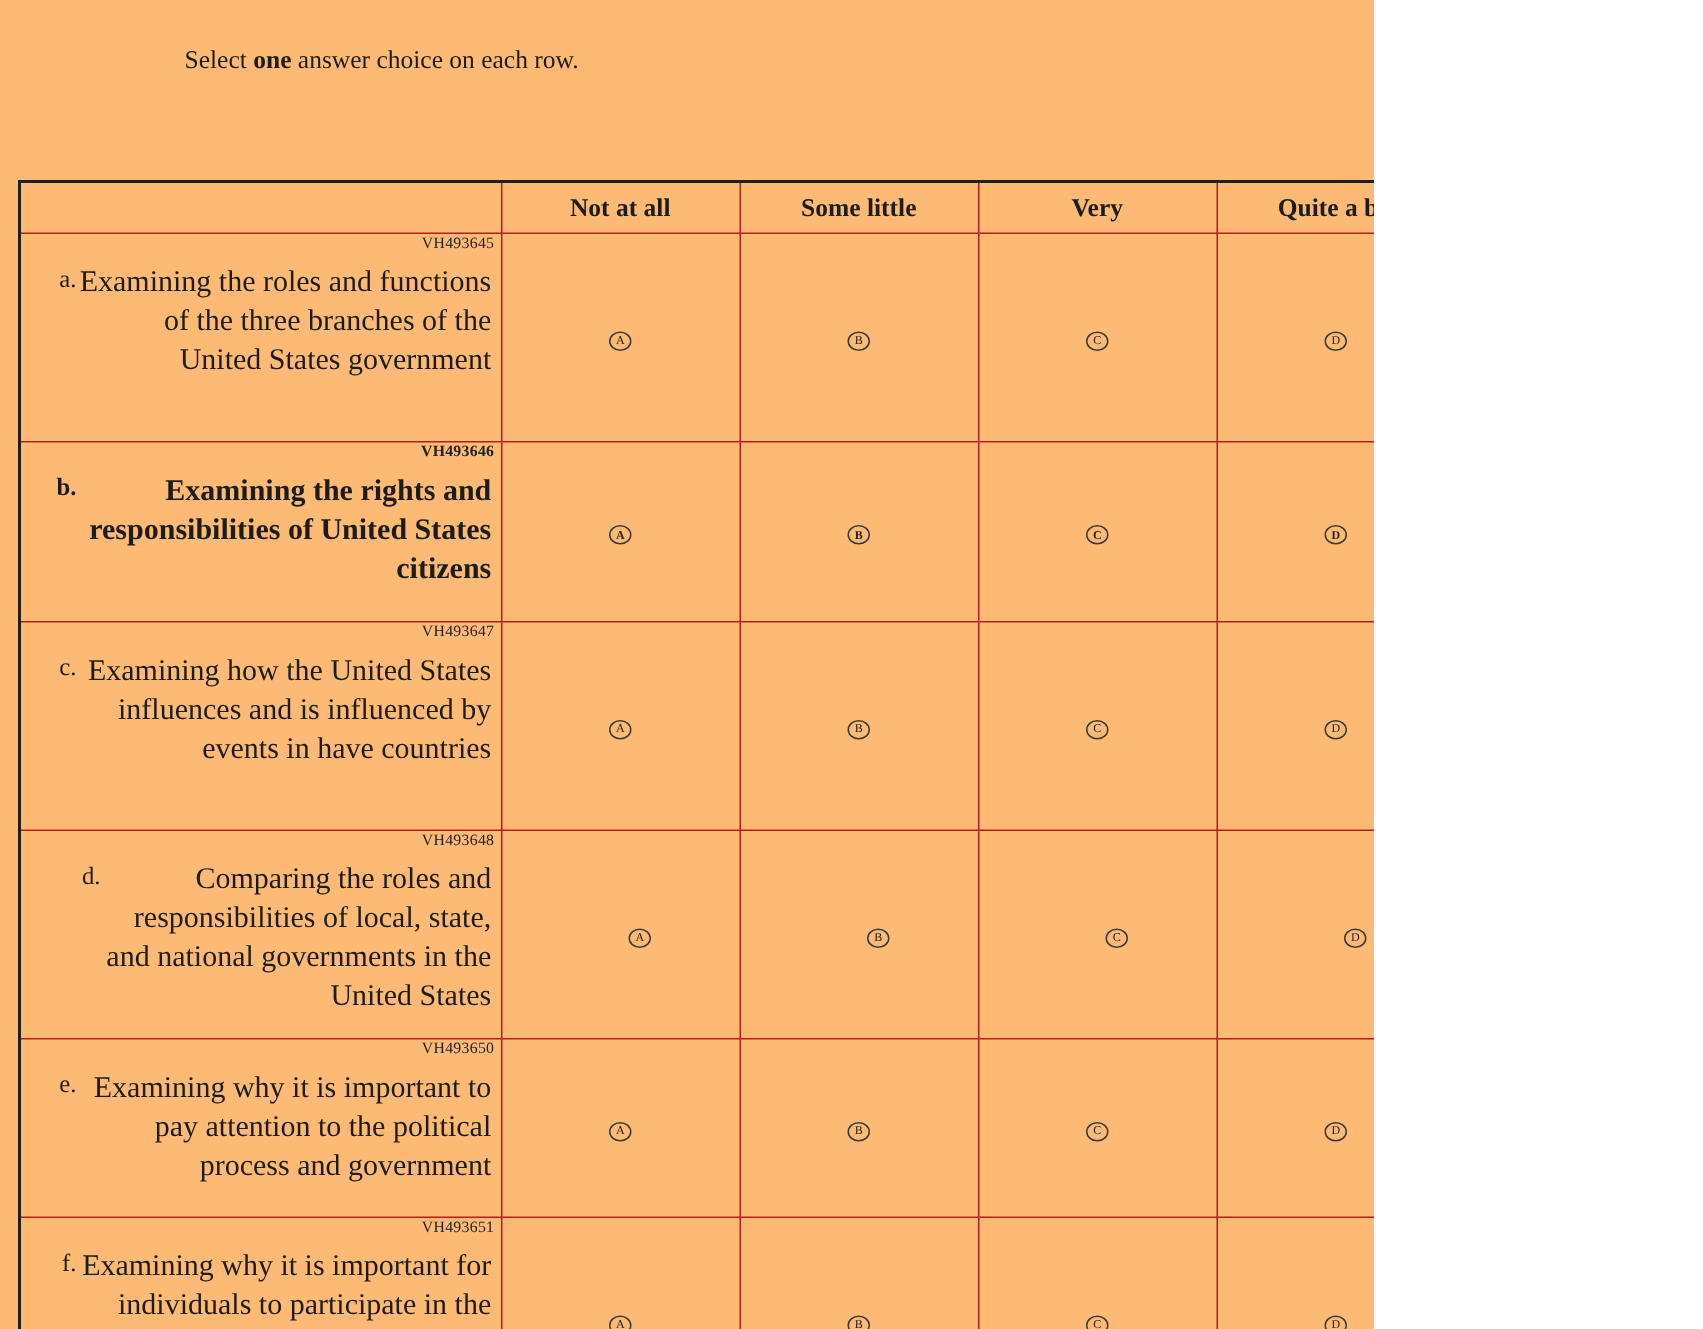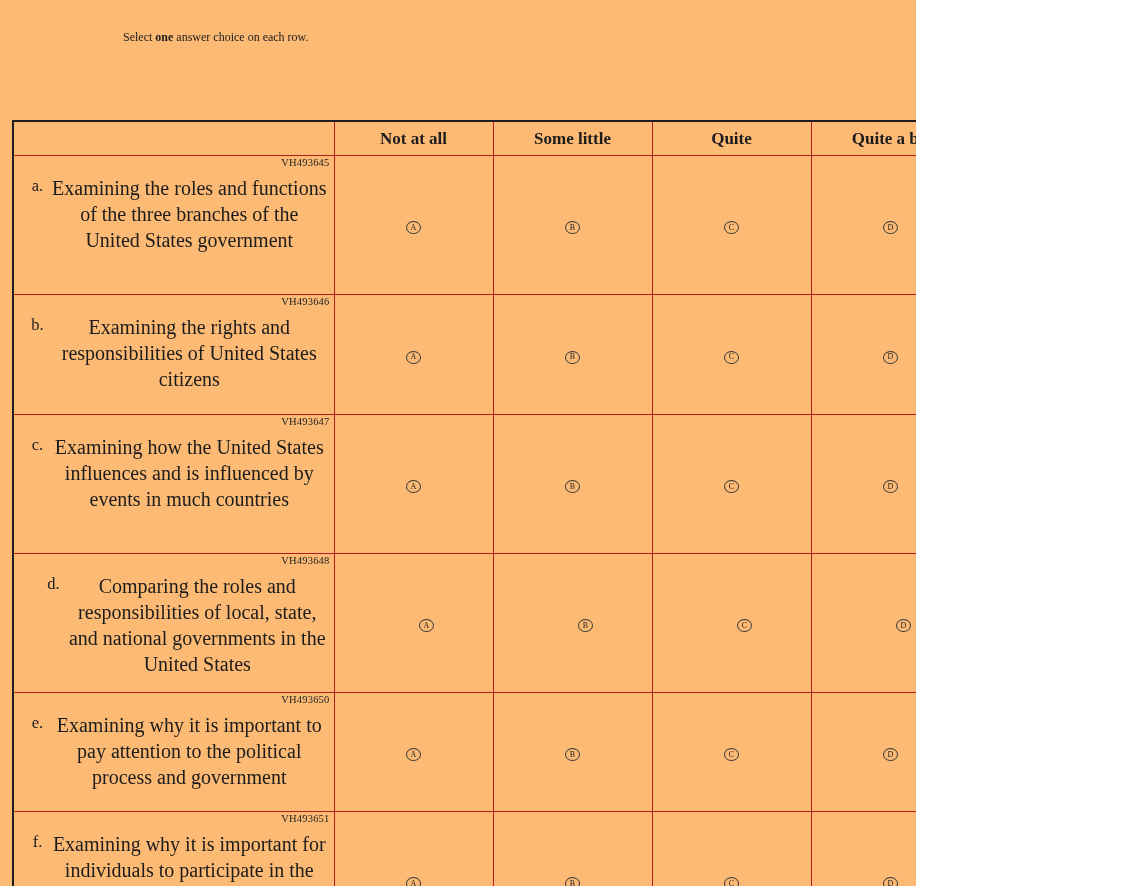--- a/index.html
+++ b/index.html
@@ -35,21 +35,21 @@
     line-height: 1.35;
   }
   .q-text {
     font-size: 17px;
     line-height: 1.35;
     width: 760px;
   }
   .q-instruction {
     margin-top: 12px;
     margin-left: 25px;
-    font-size: 12px;
+    font-size: 17px;
   }
   .q-instruction b { font-weight: bold; }
 
   table.survey {
     position: absolute;
     top: 120px;
     left: 12px;
     width: 1118px;
     border-collapse: collapse;
     table-layout: fixed;
@@ -61,33 +61,33 @@
   thead th {
     height: 33px;
     font-size: 17px;
     font-weight: bold;
     text-align: center;
     vertical-align: middle;
     border-bottom: 5px double #1f1f1f;
     padding: 0;
   }
   tbody tr:nth-child(1) th, tbody tr:nth-child(1) td { height: 115px; }
-  tbody tr:nth-child(2) th, tbody tr:nth-child(2) td { height: 96px; }
+  tbody tr:nth-child(2) th, tbody tr:nth-child(2) td { height: 96px; font-weight: bold; }
   tbody tr:nth-child(3) th, tbody tr:nth-child(3) td { height: 115px; }
   tbody tr:nth-child(4) th, tbody tr:nth-child(4) td { height: 115px; padding-left: 26px; }
   tbody tr:nth-child(5) th, tbody tr:nth-child(5) td { height: 95px; }
   tbody tr:nth-child(6) th, tbody tr:nth-child(6) td { height: 115px; }
   tbody tr:nth-child(7) th, tbody tr:nth-child(7) td { height: 70px; }
 
   .item-cell {
     position: relative;
     vertical-align: top;
     padding: 19px 6px 4px 10px;
     font-weight: normal;
-    text-align: center;
+    text-align: right;
     margin-left: 16px;
   }
   .row-code {
     position: absolute;
     top: 2px;
     right: 4px;
     font-size: 10.5px;
     letter-spacing: 0.2px;
     color: #222;
     line-height: 1;
@@ -142,21 +142,21 @@
       <col style="width:159px">
       <col style="width:159px">
       <col style="width:159px">
       <col style="width:159px">
     </colgroup>
     <thead>
       <tr>
         <th></th>
         <th>Not at all</th>
         <th>Some little</th>
-        <th>Quite</th>
+        <th>Very</th>
         <th>Quite a bit</th>
         <th>A lot</th>
       </tr>
     </thead>
     <tbody>
         <tr>
       <th class="item-cell">
         <span class="row-code">VH493645</span>
         <div class="item">
           <span class="item-label">a.</span>
@@ -181,21 +181,21 @@
       <td class="option-cell"><span class="bubble">B</span></td>
       <td class="option-cell"><span class="bubble">C</span></td>
       <td class="option-cell"><span class="bubble">D</span></td>
       <td class="option-cell"><span class="bubble">E</span></td>
     </tr>
         <tr>
       <th class="item-cell">
         <span class="row-code">VH493647</span>
         <div class="item">
           <span class="item-label">c.</span>
-          <span class="item-text">Examining how the United States influences and is influenced by events in much countries</span>
+          <span class="item-text">Examining how the United States influences and is influenced by events in have countries</span>
         </div>
       </th>
       <td class="option-cell"><span class="bubble">A</span></td>
       <td class="option-cell"><span class="bubble">B</span></td>
       <td class="option-cell"><span class="bubble">C</span></td>
       <td class="option-cell"><span class="bubble">D</span></td>
       <td class="option-cell"><span class="bubble">E</span></td>
     </tr>
         <tr>
       <th class="item-cell">

